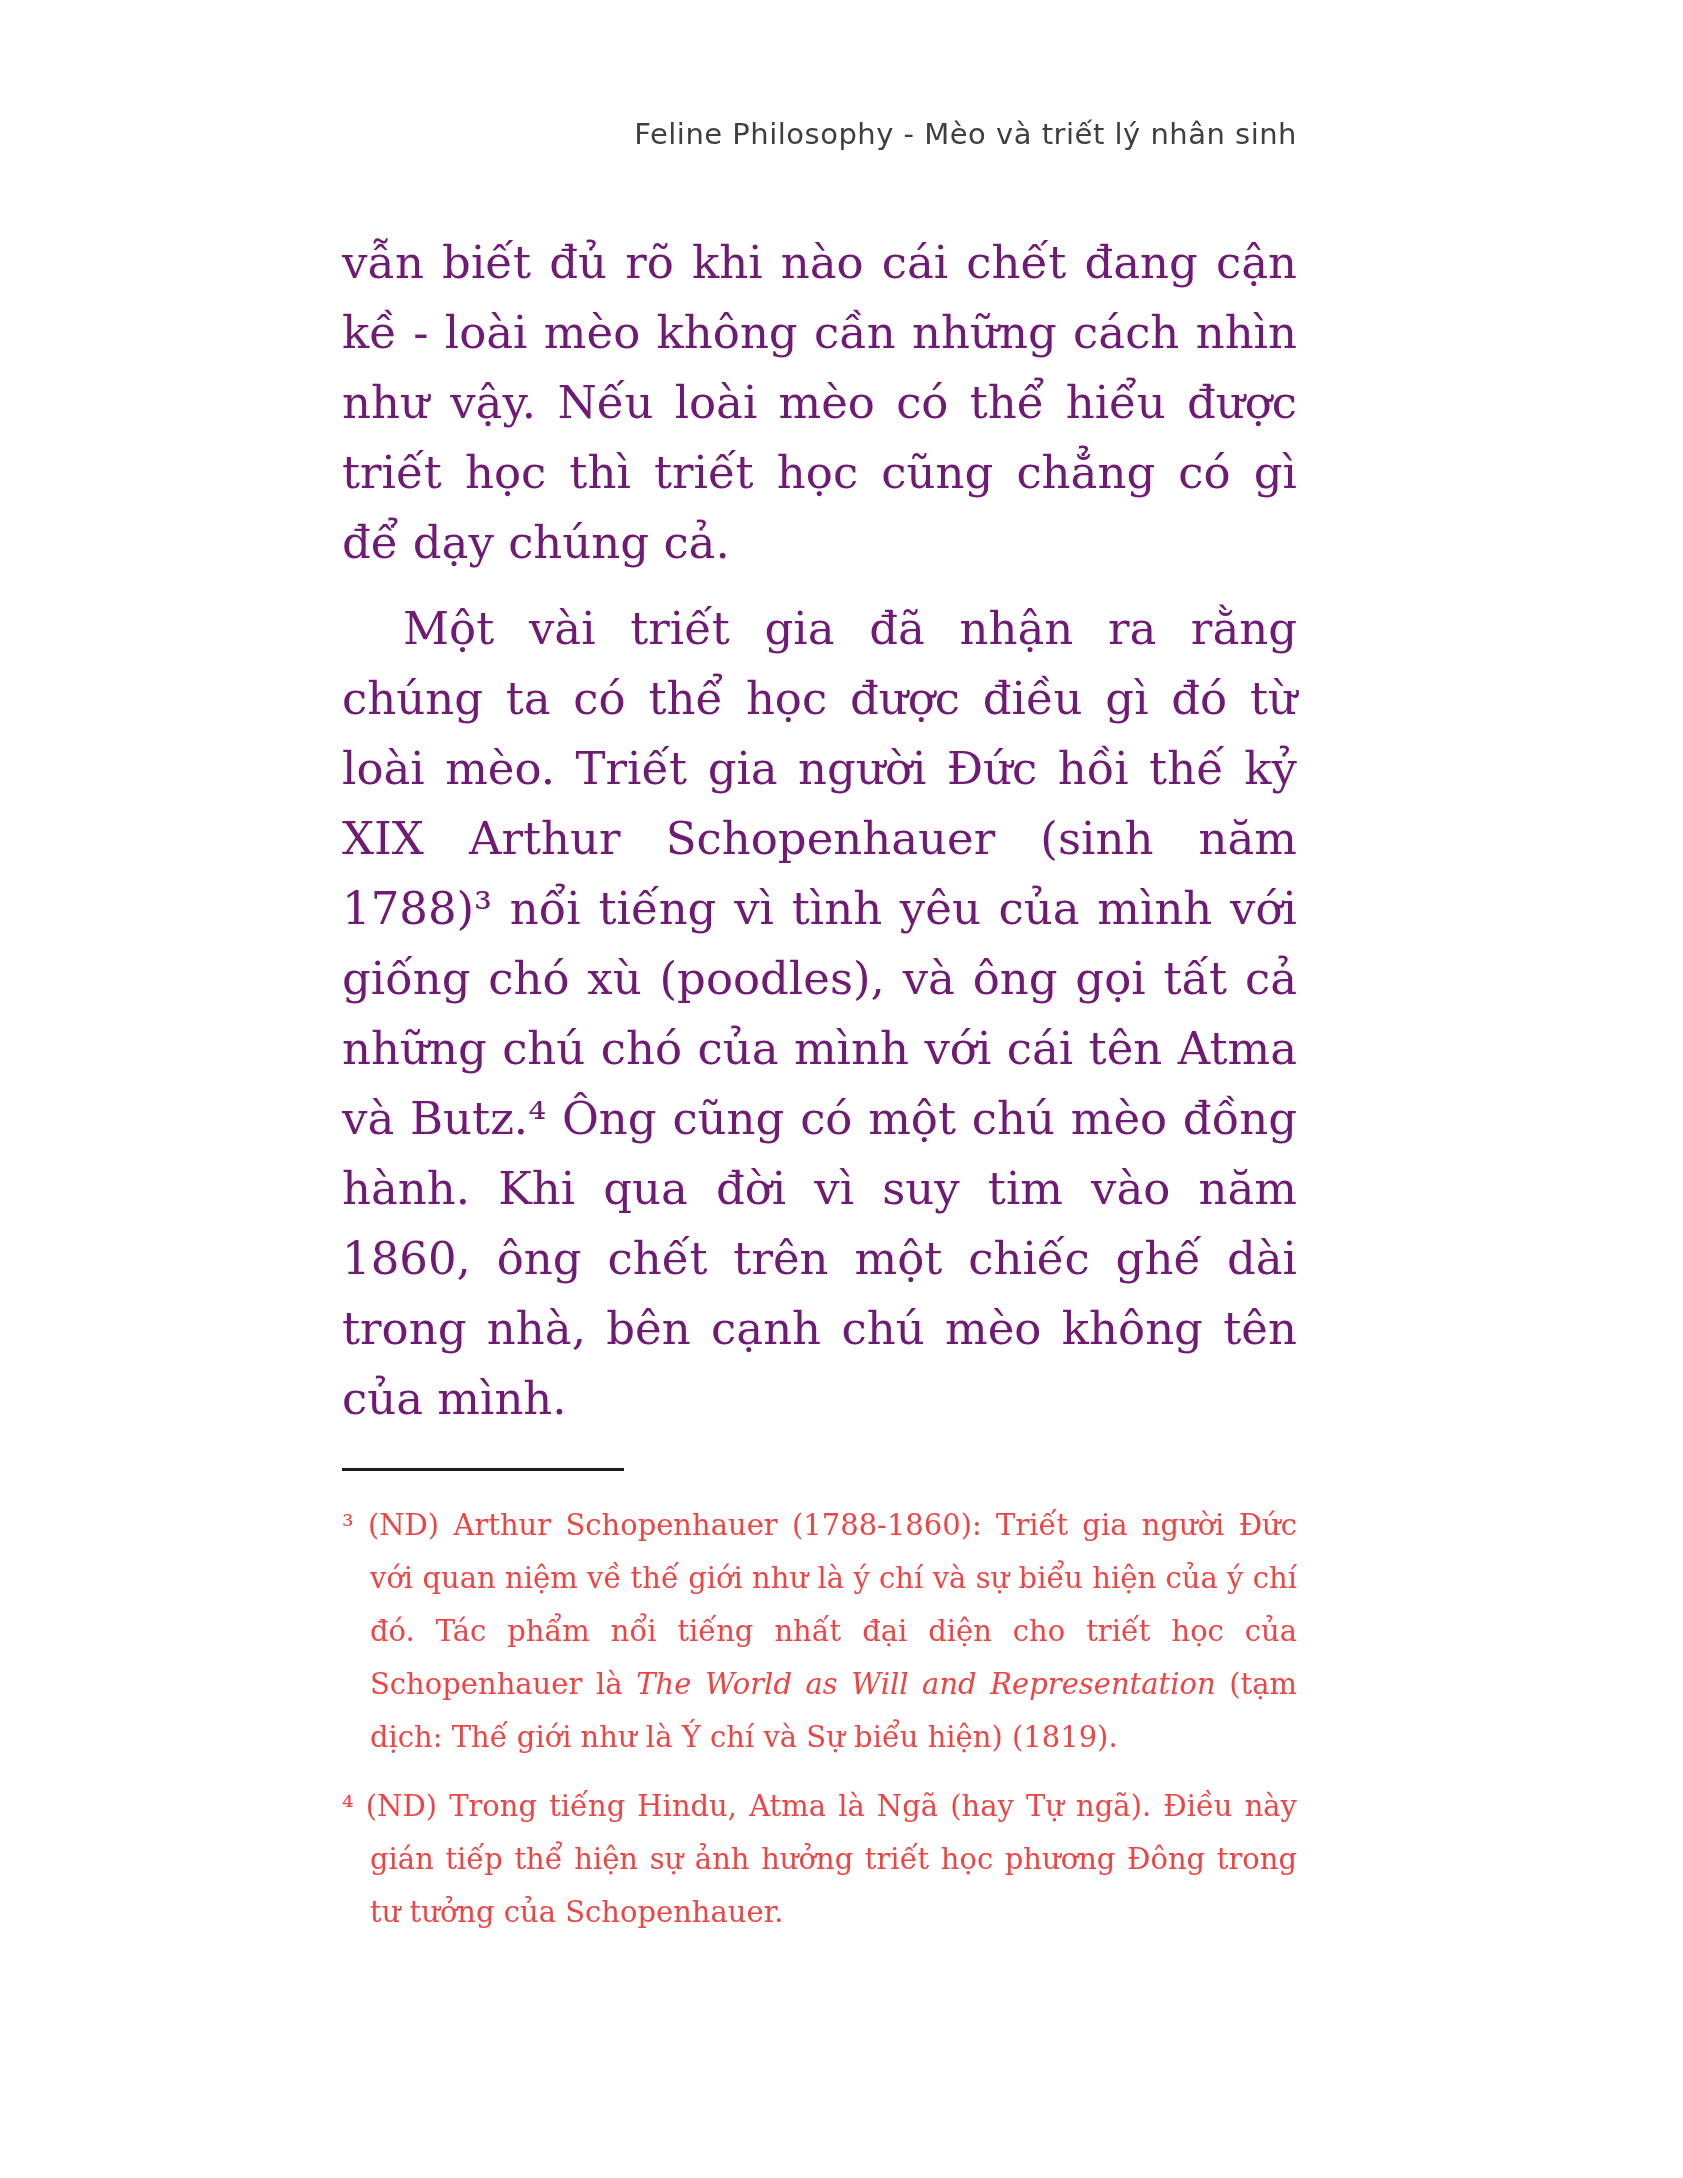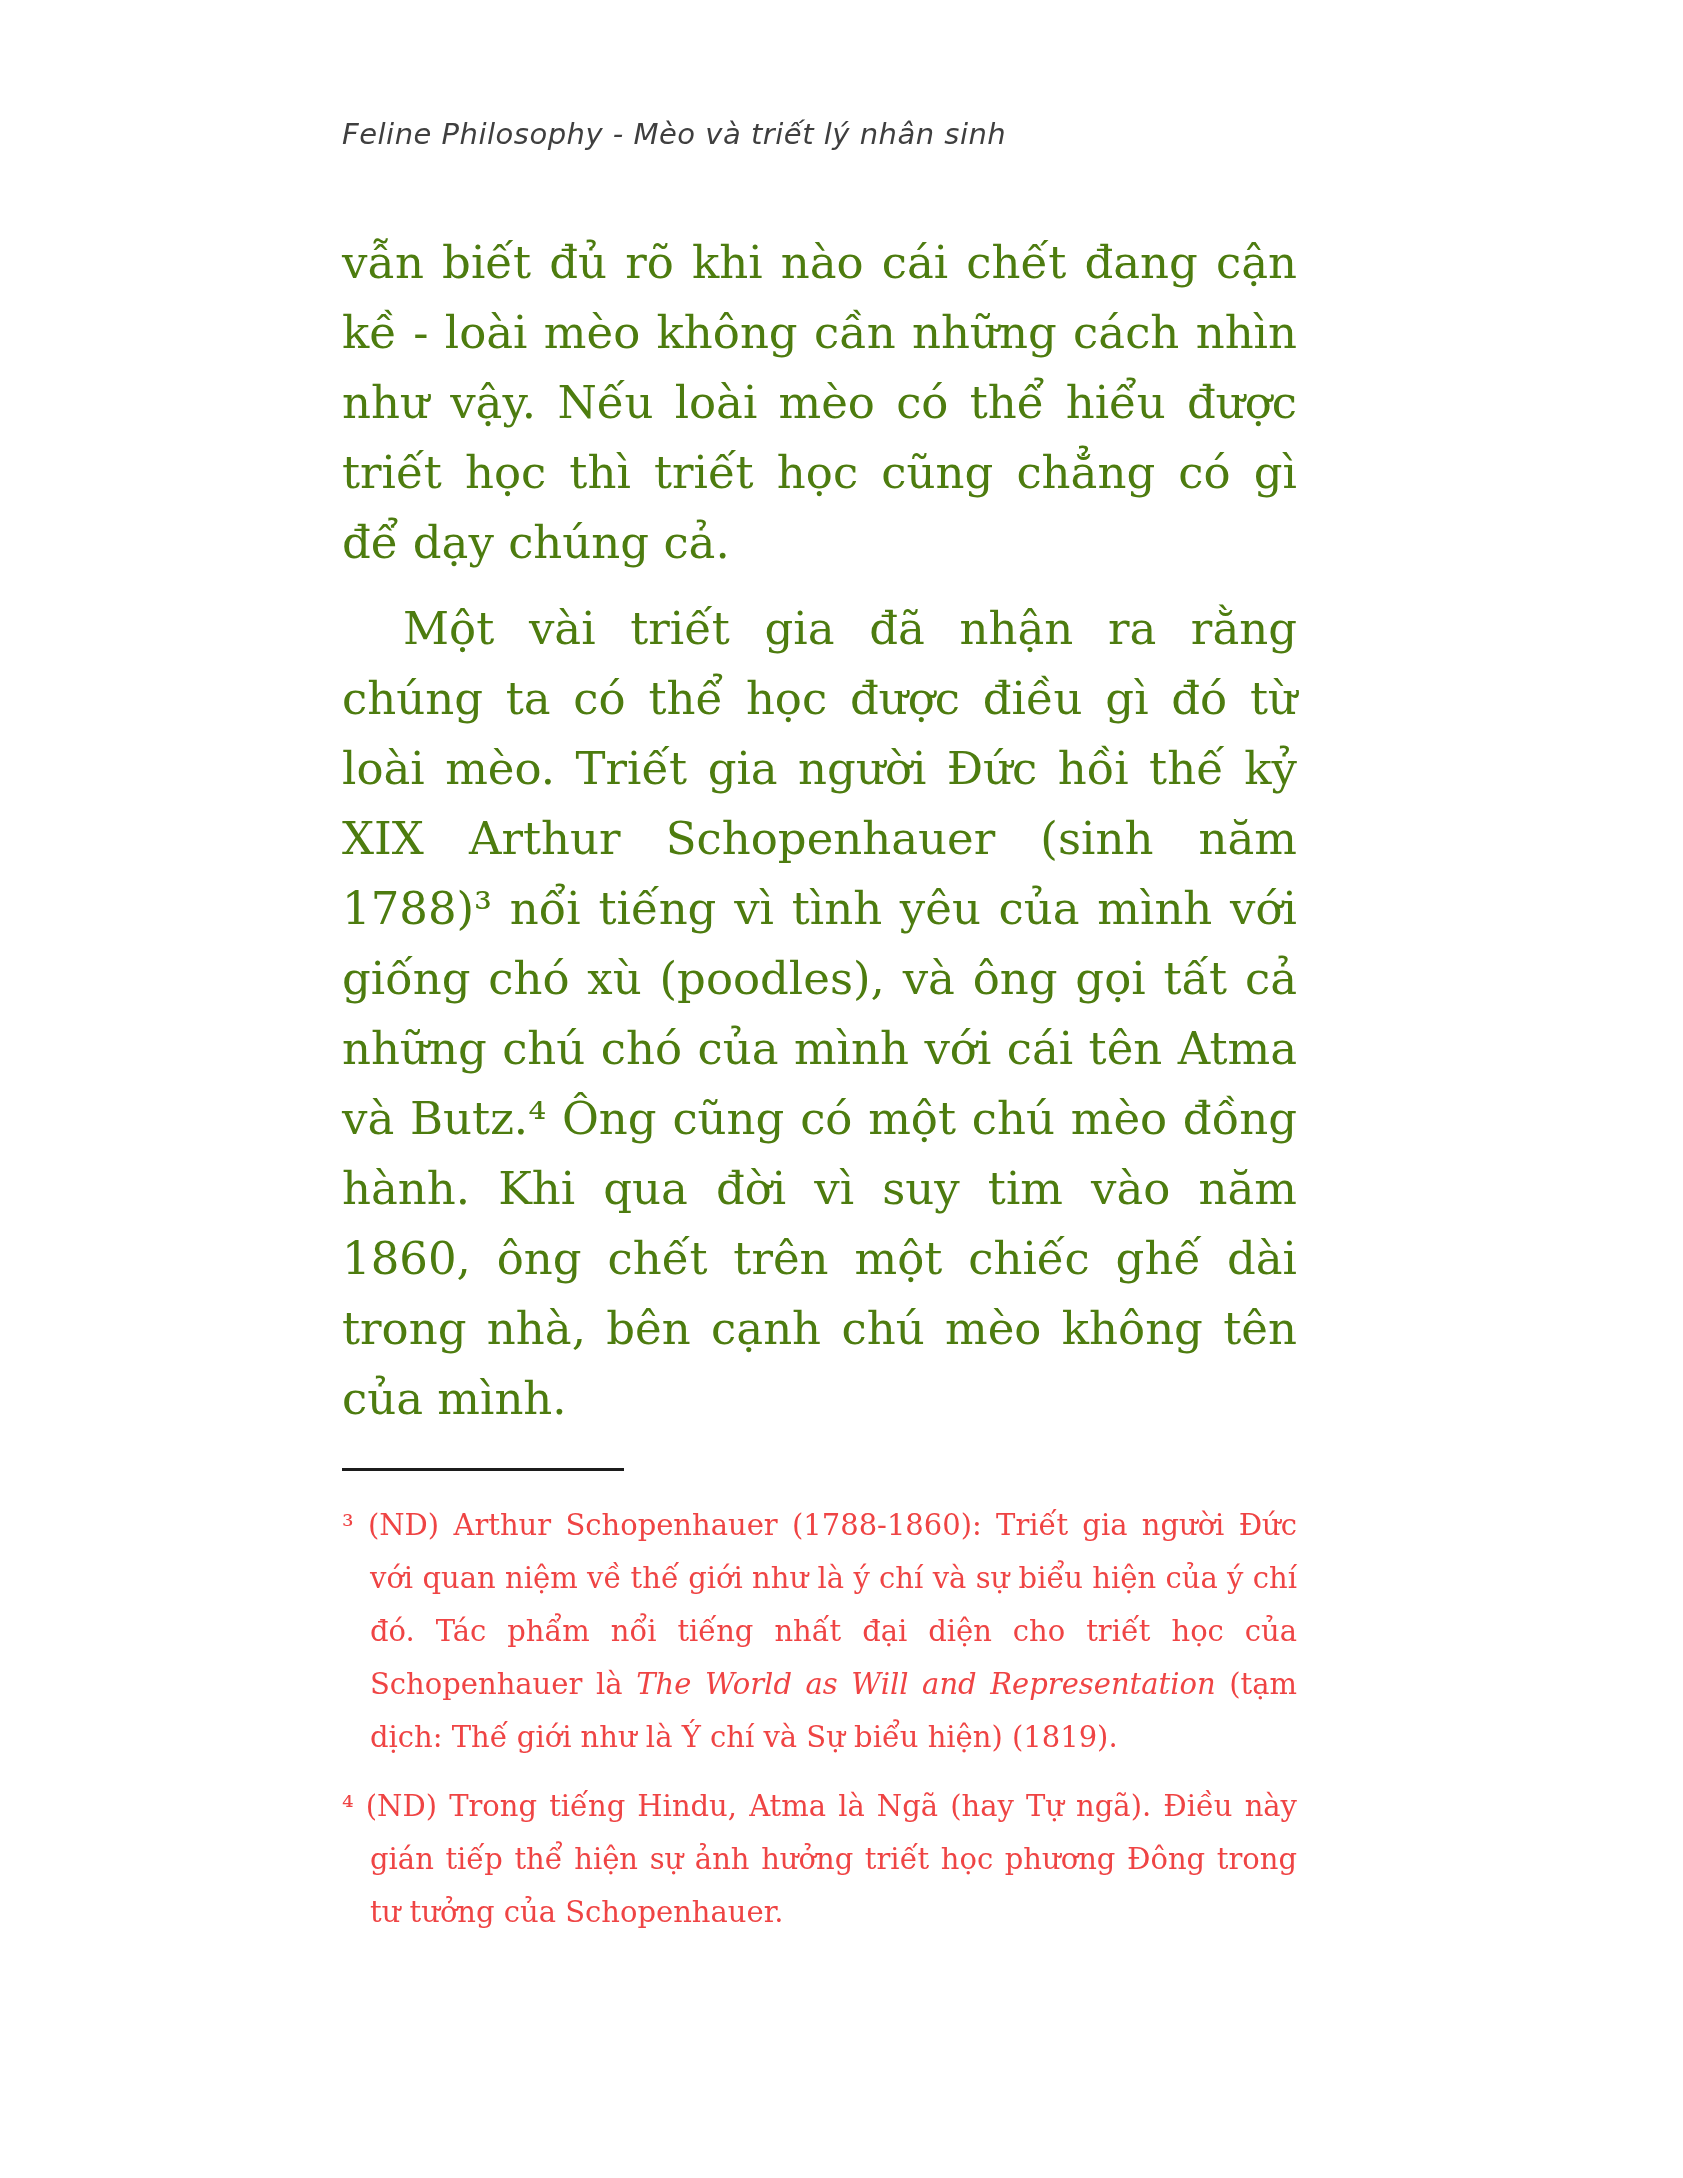--- a/index.html
+++ b/index.html
@@ -19,31 +19,30 @@
   .content {
     position: absolute;
     left: 342px;
     top: 117px;
     width: 955px;
   }
   .running-header {
     font-family: "DejaVu Sans", "Liberation Sans", sans-serif;
     font-size: 29px;
     color: #3f3f3f;
-    text-align: left;
+    text-align: right;
     letter-spacing: 0.5px;
     margin-bottom: 77px;
-    font-style: italic;
   }
   p.body-par {
     font-size: 45px;
     line-height: 70px;
     text-align: justify;
     margin: 0 0 16px 0;
-    color: #4d7c0f;
+    color: #701a75;
   }
   p.body-par.indent {
     text-indent: 61px;
   }
   .fn-rule {
     width: 282px;
     border-top: 3px solid #1c1c1c;
     margin: 34px 0 28px 0;
   }
   p.footnote {

